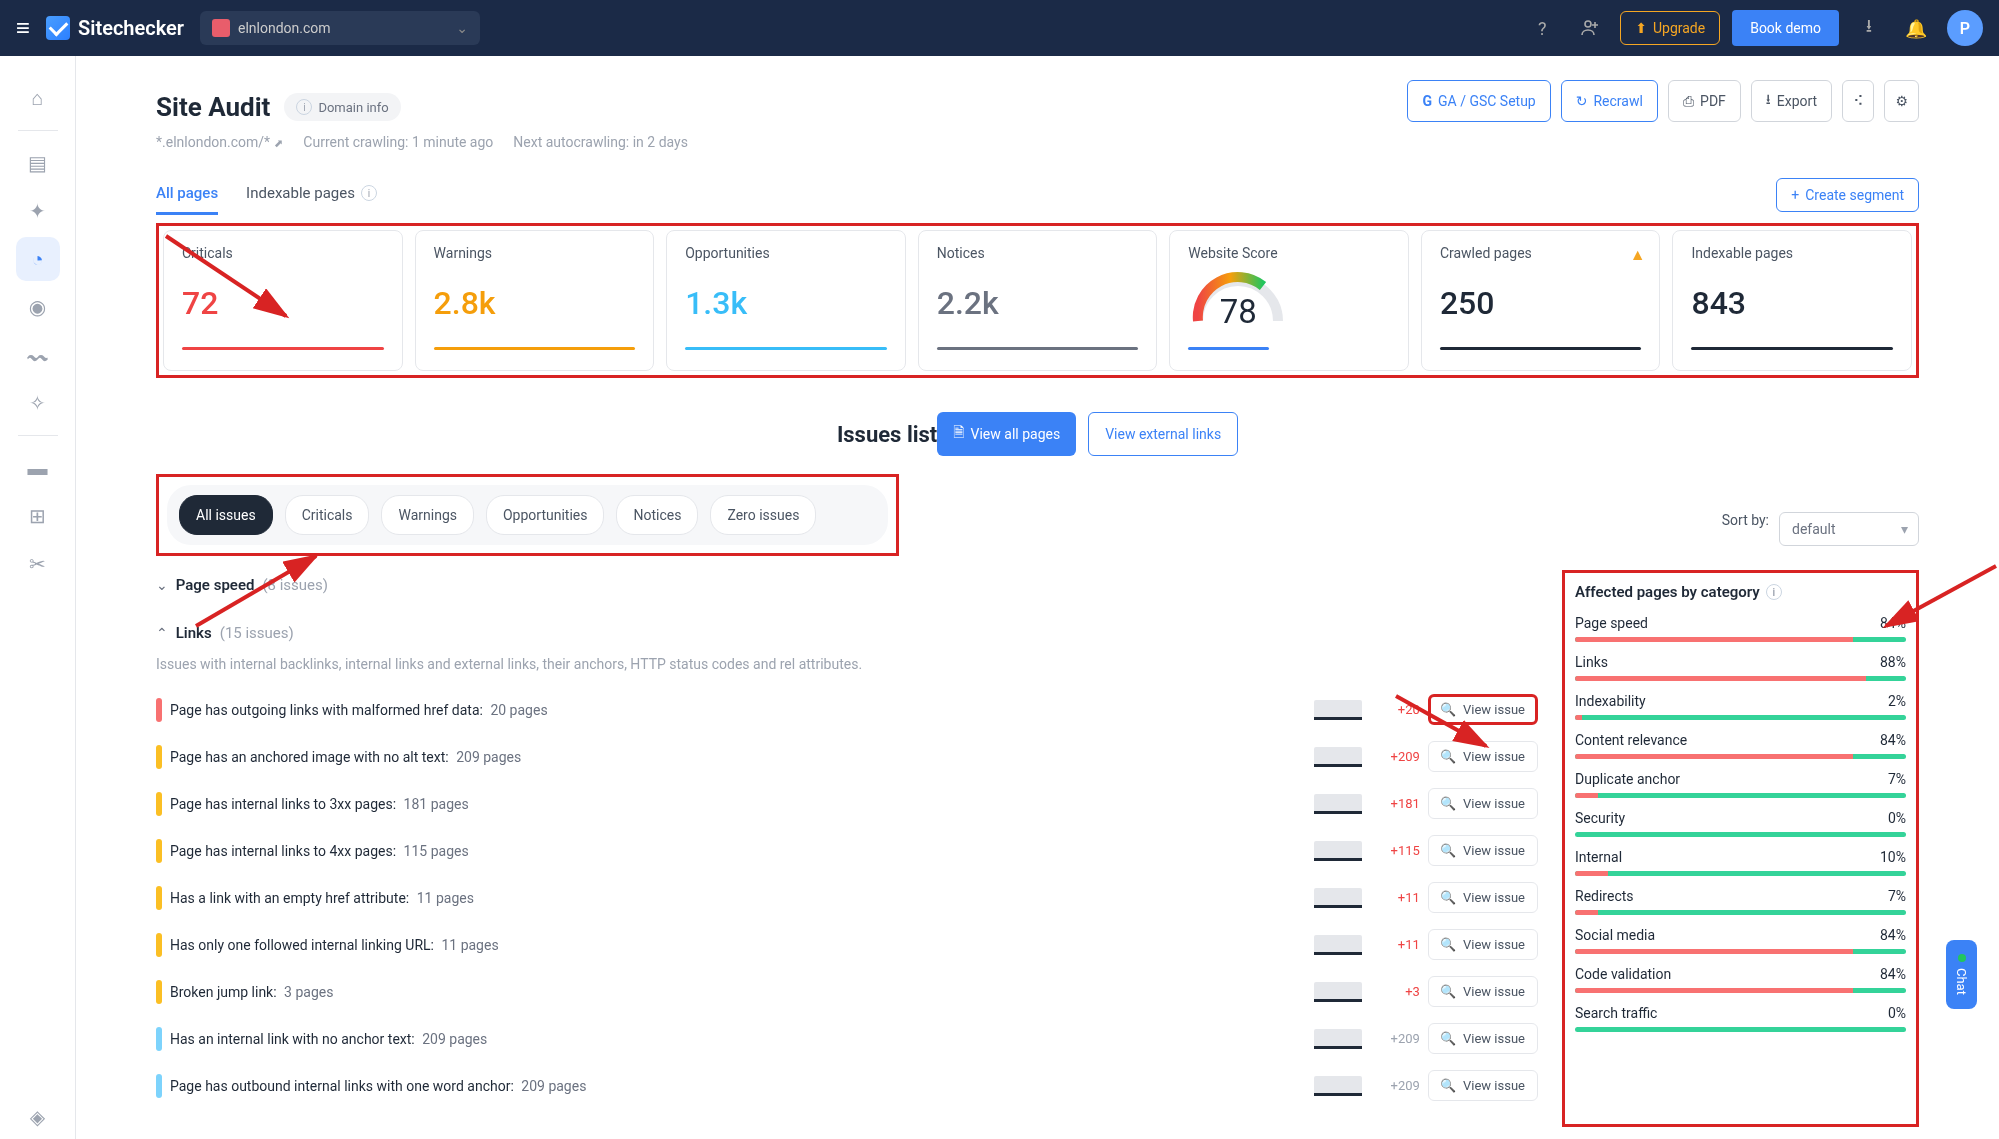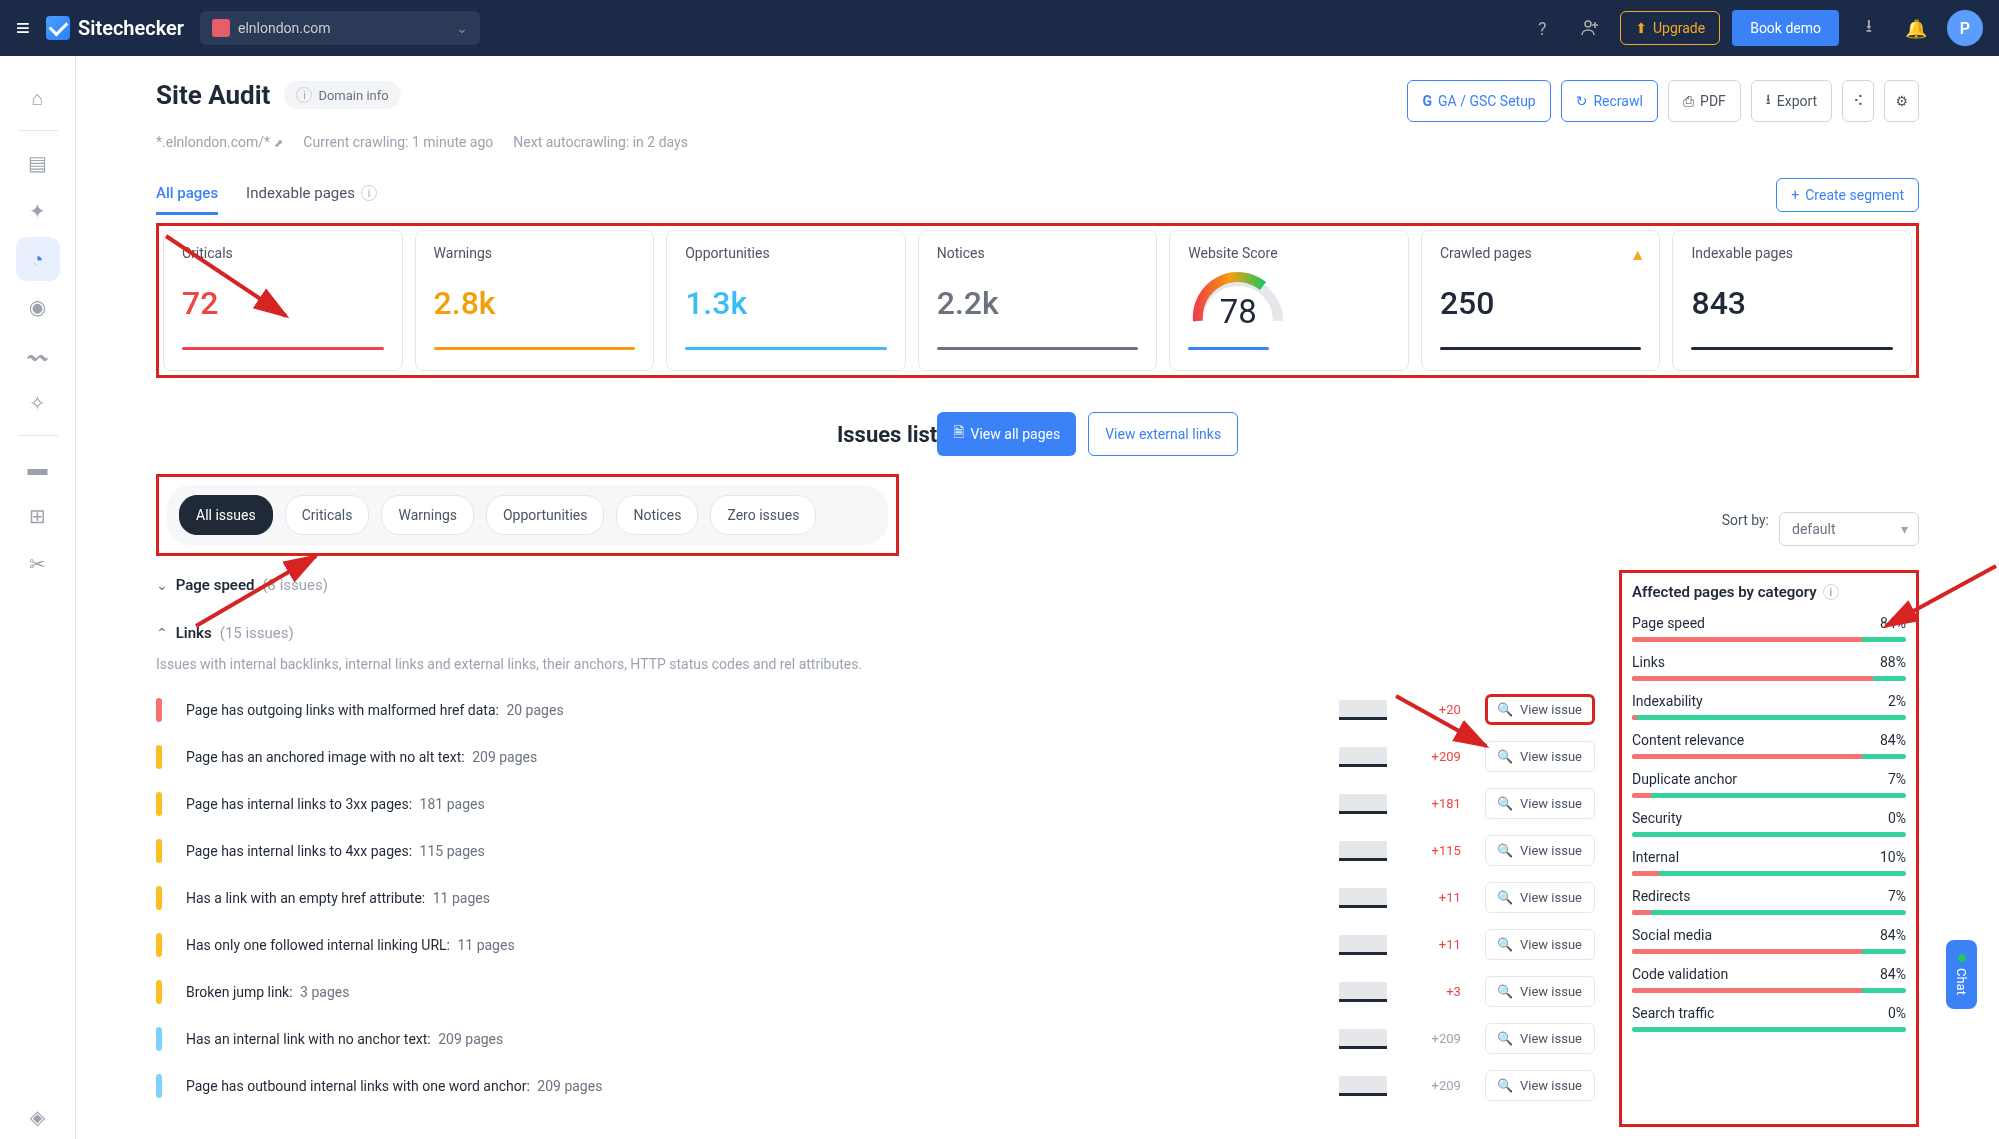--- a/index.html
+++ b/index.html
@@ -16,21 +16,21 @@
 .tb-icon{width:36px;height:36px;display:flex;align-items:center;justify-content:center;color:#aaa;cursor:pointer;font-size:18px}
 .upgrade-btn{background:transparent;border:1px solid #f5a623;color:#f5a623;padding:8px 14px;border-radius:6px;font-size:14px;display:flex;align-items:center;gap:6px;cursor:pointer}
 .book-btn{background:#3b82f6;color:#fff;padding:10px 18px;border-radius:4px;font-size:14px;cursor:pointer;border:none}
 .avatar{width:36px;height:36px;border-radius:50%;background:#5b9dff;color:#fff;display:flex;align-items:center;justify-content:center;font-weight:600}
 .main{display:flex;height:calc(100% - 56px)}
 .sidebar{width:76px;background:#fff;border-right:1px solid #e5e7eb;display:flex;flex-direction:column;align-items:center;padding-top:20px;gap:4px}
 .side-item{width:44px;height:44px;display:flex;align-items:center;justify-content:center;border-radius:10px;cursor:pointer;color:#9ca3af;font-size:20px}
 .side-item.active{background:#e8f0fe;color:#3b82f6}
 .side-sep{width:40px;height:1px;background:#e5e7eb;margin:6px 0}
 .content{flex:1;padding:24px 80px;overflow-y:auto;position:relative}
-.page-header{display:flex;align-items:flex-start;justify-content:space-between;margin-bottom:12px}
+.page-header{display:flex;align-items:flex-end;justify-content:space-between;margin-bottom:12px}
 .ph-left{display:flex;align-items:center;gap:14px}
 h1{font-size:26px;font-weight:700;color:#1f2937}
 .domain-info{background:#f3f4f6;padding:6px 12px;border-radius:14px;font-size:13px;color:#6b7280;display:flex;align-items:center;gap:6px;cursor:pointer}
 .ph-right{display:flex;gap:10px}
 .hbtn{padding:8px 14px;border:1px solid #d1d5db;border-radius:6px;background:#fff;font-size:14px;color:#4b5563;cursor:pointer;display:flex;align-items:center;gap:6px}
 .hbtn.blue{border-color:#3b82f6;color:#3b82f6}
 .hbtn.icon-only{padding:8px 10px}
 .sub-info{color:#9ca3af;font-size:14px;display:flex;gap:20px;margin-bottom:24px}
 .tabs-row{display:flex;align-items:center;justify-content:space-between;margin-bottom:8px}
 .tabs{display:flex;gap:28px}
@@ -54,28 +54,28 @@
 .filters-wrap{border:3px solid #d82323;padding:8px;margin-bottom:12px;width:743px}
 .filters-bar{display:flex;background:#f6f7f9;border-radius:24px;padding:10px 12px;gap:12px;align-items:center}
 .chip{padding:11px 16px;border-radius:18px;font-size:14px;background:#fff;border:1px solid #e5e7eb;color:#4b5563;cursor:pointer}
 .chip.active{background:#1f2937;color:#fff;border-color:#1f2937}
 .sort-row{display:flex;justify-content:flex-end;gap:10px;margin-top:-56px;margin-bottom:24px}
 .sort-lbl{font-size:14px;color:#4b5563}
 .sort-sel{border:1px solid #d1d5db;border-radius:6px;padding:8px 36px 8px 12px;font-size:14px;background:#fff;position:relative;min-width:140px;color:#6b7280}
 .sort-sel::after{content:'▾';position:absolute;right:10px;color:#9ca3af}
 .body-cols{display:flex;gap:24px}
 .issues-col{flex:1;min-width:0}
-.affected-col{width:300px;border:3px solid #d82323;padding:10px}
+.affected-col{width:357px;border:3px solid #d82323;padding:10px}
 .group{margin-bottom:18px}
 .group-head{display:flex;align-items:center;gap:8px;cursor:pointer;padding:6px 0}
 .group-head .chev{color:#6b7280;font-size:14px}
 .group-head .gname{font-weight:600;color:#1f2937;font-size:15px}
 .group-head .gcount{color:#9ca3af;font-size:15px}
 .group-desc{color:#9ca3af;font-size:14px;padding:8px 0 14px 0}
-.issue-row{display:flex;align-items:center;padding:8px 0;gap:24px;border-bottom:0;min-height:40px}
+.issue-row{display:flex;align-items:center;padding:8px 0;gap:8px;border-bottom:0;min-height:40px}
 .sev{width:6px;height:24px;border-radius:3px}
 .sev.red{background:#f87171}
 .sev.orange{background:#fbbf24}
 .sev.teal{background:#7dd3fc}
 .issue-text{flex:1;font-size:14px;color:#1f2937}
 .issue-text .count{color:#6b7280;margin-left:4px}
 .spark{width:48px;height:20px;background:#e5e7eb;border-radius:2px;position:relative;margin-right:6px}
 .spark::after{content:'';position:absolute;bottom:0;left:0;right:0;height:3px;background:#1f2937}
 .delta{font-size:13px;color:#ef4444;width:44px;text-align:right}
 .delta.gray{color:#9ca3af}

